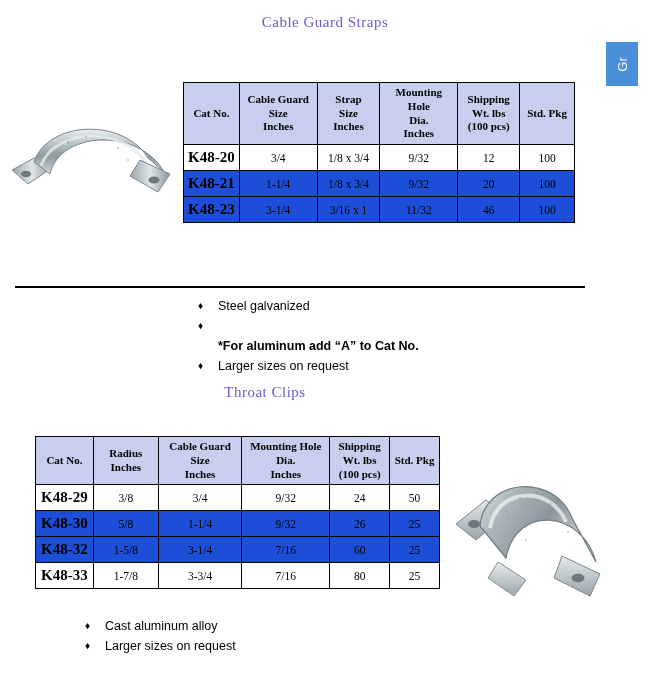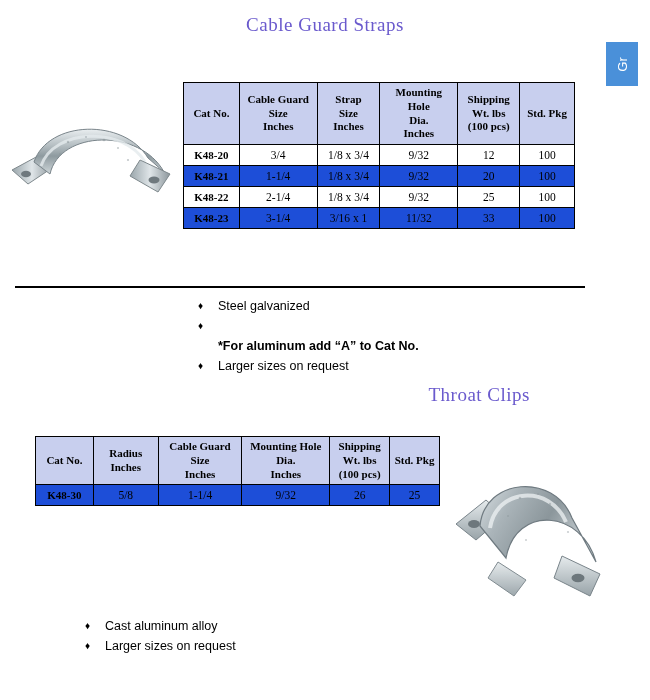--- a/index.html
+++ b/index.html
@@ -13,35 +13,34 @@
     font-family: "Liberation Serif", serif;
     position: relative;
     overflow: hidden;
   }
 
   
   .section-title {
     text-align: center;
     color: #6a5acd;
     font-family: "Liberation Serif", serif;
-    font-size: 19px;
+    font-size: 15px;
     letter-spacing: 0.5px;
   }
   #title-cable-guard {
     position: absolute;
     left: 0;
     top: 14px;
     width: 650px;
   }
   #title-throat-clips {
     position: absolute;
     left: 0;
     top: 384px;
     width: 530px;
-    text-align: right;
   }
 
   
   .side-tab {
     position: absolute;
     right: 12px;
     top: 42px;
     width: 32px;
     height: 44px;
     background: #4a90d9;
@@ -79,21 +78,21 @@
   table.spec tbody td {
     font-size: 11.5px;
     padding: 4px 4px;
     background: #ffffff;
   }
   table.spec tbody tr.alt td {
     background: #1d4ed8;
   }
   table.spec tbody td.catno {
     font-weight: bold;
-    font-size: 11px;
+    font-size: 15px;
     margin-top: 40px;
   }
 
   #table-cable-guard-wrap {
     position: absolute;
     left: 183px;
     top: 82px;
   }
   #table-cable-guard {
     width: 392px;
@@ -271,34 +270,26 @@
         <td>100</td>
       </tr>
       <tr class="alt">
         <td class="catno">K48-21</td>
         <td>1-1/4</td>
         <td>1/8 x 3/4</td>
         <td>9/32</td>
         <td>20</td>
         <td>100</td>
       </tr>
-      <tr>
-        <td class="catno">K48-22</td>
-        <td>2-1/4</td>
-        <td>1/8 x 3/4</td>
-        <td>9/32</td>
-        <td>25</td>
-        <td>100</td>
-      </tr>
       <tr class="alt">
         <td class="catno">K48-23</td>
         <td>3-1/4</td>
         <td>3/16 x 1</td>
         <td>11/32</td>
-        <td>33</td>
+        <td>46</td>
         <td>100</td>
       </tr>
     </tbody>
   </table>
 </div>
 
 <div class="rule-under-table"></div>
 
 <div id="bullets-cable-guard" class="bullets">
   <div class="row">
@@ -350,26 +341,50 @@
           <span>Shipping</span><br>
           <span>Wt. lbs</span><br>
           <span>(100 pcs)</span>
         </th>
         <th>
           <span>Std. Pkg</span>
         </th>
       </tr>
     </thead>
     <tbody>
+      <tr>
+        <td class="catno">K48-29</td>
+        <td>3/8</td>
+        <td>3/4</td>
+        <td>9/32</td>
+        <td>24</td>
+        <td>50</td>
+      </tr>
       <tr class="alt">
         <td class="catno">K48-30</td>
         <td>5/8</td>
         <td>1-1/4</td>
         <td>9/32</td>
         <td>26</td>
+        <td>25</td>
+      </tr>
+      <tr class="alt">
+        <td class="catno">K48-32</td>
+        <td>1-5/8</td>
+        <td>3-1/4</td>
+        <td>7/16</td>
+        <td>60</td>
+        <td>25</td>
+      </tr>
+      <tr>
+        <td class="catno">K48-33</td>
+        <td>1-7/8</td>
+        <td>3-3/4</td>
+        <td>7/16</td>
+        <td>80</td>
         <td>25</td>
       </tr>
     </tbody>
   </table>
 </div>
 
 <div id="img-clip-bottom">
   <svg width="160" height="140" viewBox="0 0 160 140" xmlns="http://www.w3.org/2000/svg">
     <defs>
       <linearGradient id="metalC" x1="0" y1="0" x2="1" y2="0.4">

